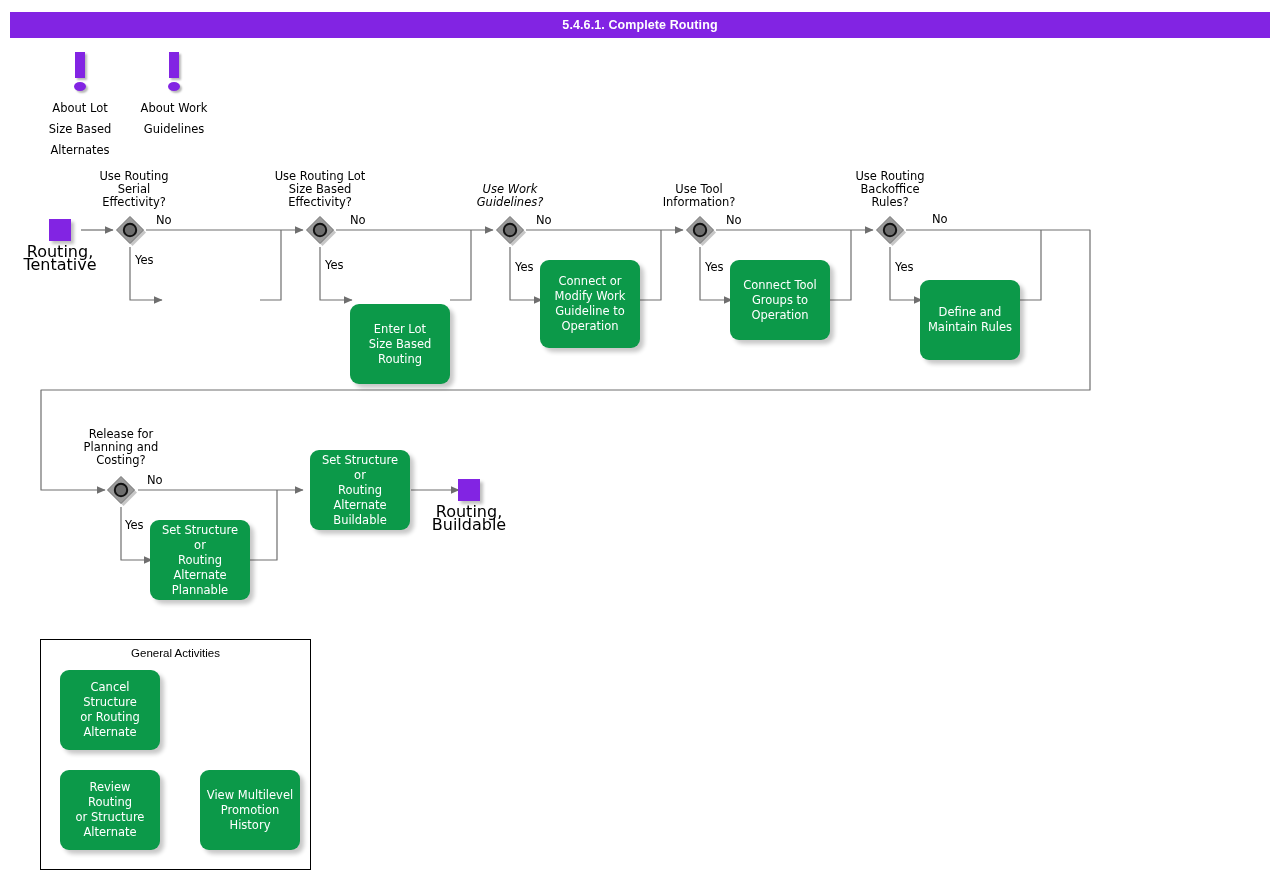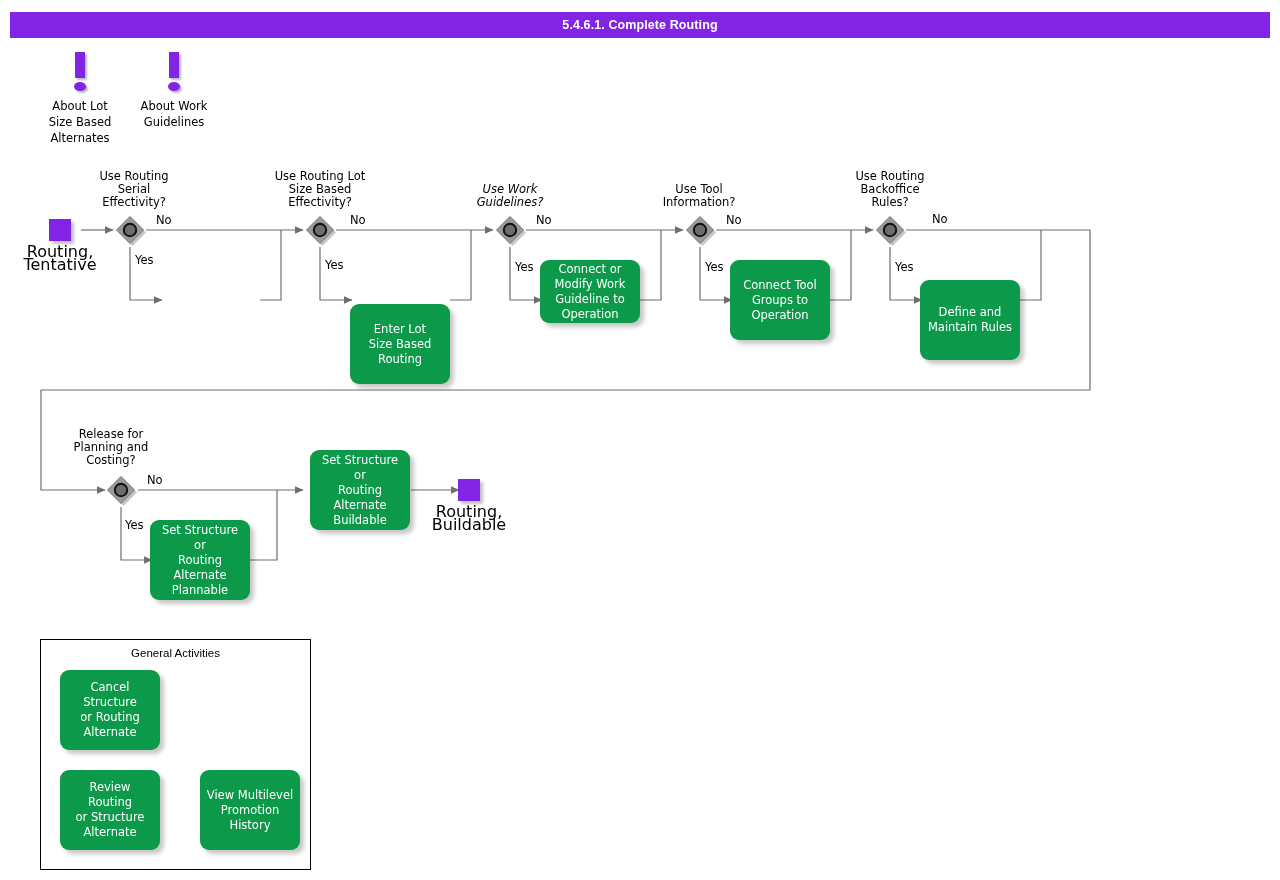--- a/index.html
+++ b/index.html
@@ -73,21 +73,21 @@
     width: 12px;
     height: 9px;
     border-radius: 50%;
     background: #8224e3;
     box-shadow: 2px 2px 2px rgba(0,0,0,0.28);
   }
   .note .lbl {
     font-family: "DejaVu Sans", sans-serif;
     font-size: 11.5px;
     color: #000000;
-    line-height: 16px;
+    line-height: 21px;
     white-space: pre-line;
   }
   
   .term {
     position: absolute;
     width: 120px;
     text-align: center;
   }
   .term .sq {
     position: relative;
@@ -278,21 +278,21 @@
   <div class="gate" style="left:494px; top:214px;">
     <svg width="32" height="32" viewBox="0 0 32 32">
       <path d="M16,2.5 L29.5,16 L16,29.5 L2.5,16 Z" fill="rgba(0,0,0,0.22)" transform="translate(2.5,2.5)"></path>
       <path d="M16,2.5 L29.5,16 L16,29.5 L2.5,16 Z" fill="#9b9b9b" stroke="#757575" stroke-width="1"></path>
       <circle cx="16" cy="16" r="6.2" fill="#6d6d6d" stroke="#111111" stroke-width="2"></circle>
     </svg>
   </div>
   <div class="elabel" style="left:536px; top:213px;">No</div>
   <div class="elabel" style="left:515px; top:260px;">Yes</div>
 
-  <div class="act" style="left:540px; top:260px; width:100px; height:63px;">
+  <div class="act" style="left:540px; top:260px; width:100px; height:88px;">
     <span class="lbl">Connect or
 Modify Work
 Guideline to
 Operation</span>
   </div>
 
   <div class="gate-label" style="left:639px; top:183px; width:120px;">Use Tool
 Information?</div>
   <div class="gate" style="left:684px; top:214px;">
     <svg width="32" height="32" viewBox="0 0 32 32">
@@ -321,21 +321,21 @@
     </svg>
   </div>
   <div class="elabel" style="left:932px; top:212px;">No</div>
   <div class="elabel" style="left:895px; top:260px;">Yes</div>
 
   <div class="act" style="left:920px; top:260px; width:100px; height:80px;margin-top:20px;">
     <span class="lbl">Define and
 Maintain Rules</span>
   </div>
 
-  <div class="gate-label" style="left:51px; top:428px; width:120px;">Release for
+  <div class="gate-label" style="left:61px; top:428px; width:120px;">Release for
 Planning and
 Costing?</div>
   <div class="gate" style="left:105px; top:474px;">
     <svg width="32" height="32" viewBox="0 0 32 32">
       <path d="M16,2.5 L29.5,16 L16,29.5 L2.5,16 Z" fill="rgba(0,0,0,0.22)" transform="translate(2.5,2.5)"></path>
       <path d="M16,2.5 L29.5,16 L16,29.5 L2.5,16 Z" fill="#9b9b9b" stroke="#757575" stroke-width="1"></path>
       <circle cx="16" cy="16" r="6.2" fill="#6d6d6d" stroke="#111111" stroke-width="2"></circle>
     </svg>
   </div>
   <div class="elabel" style="left:147px; top:473px;">No</div>

